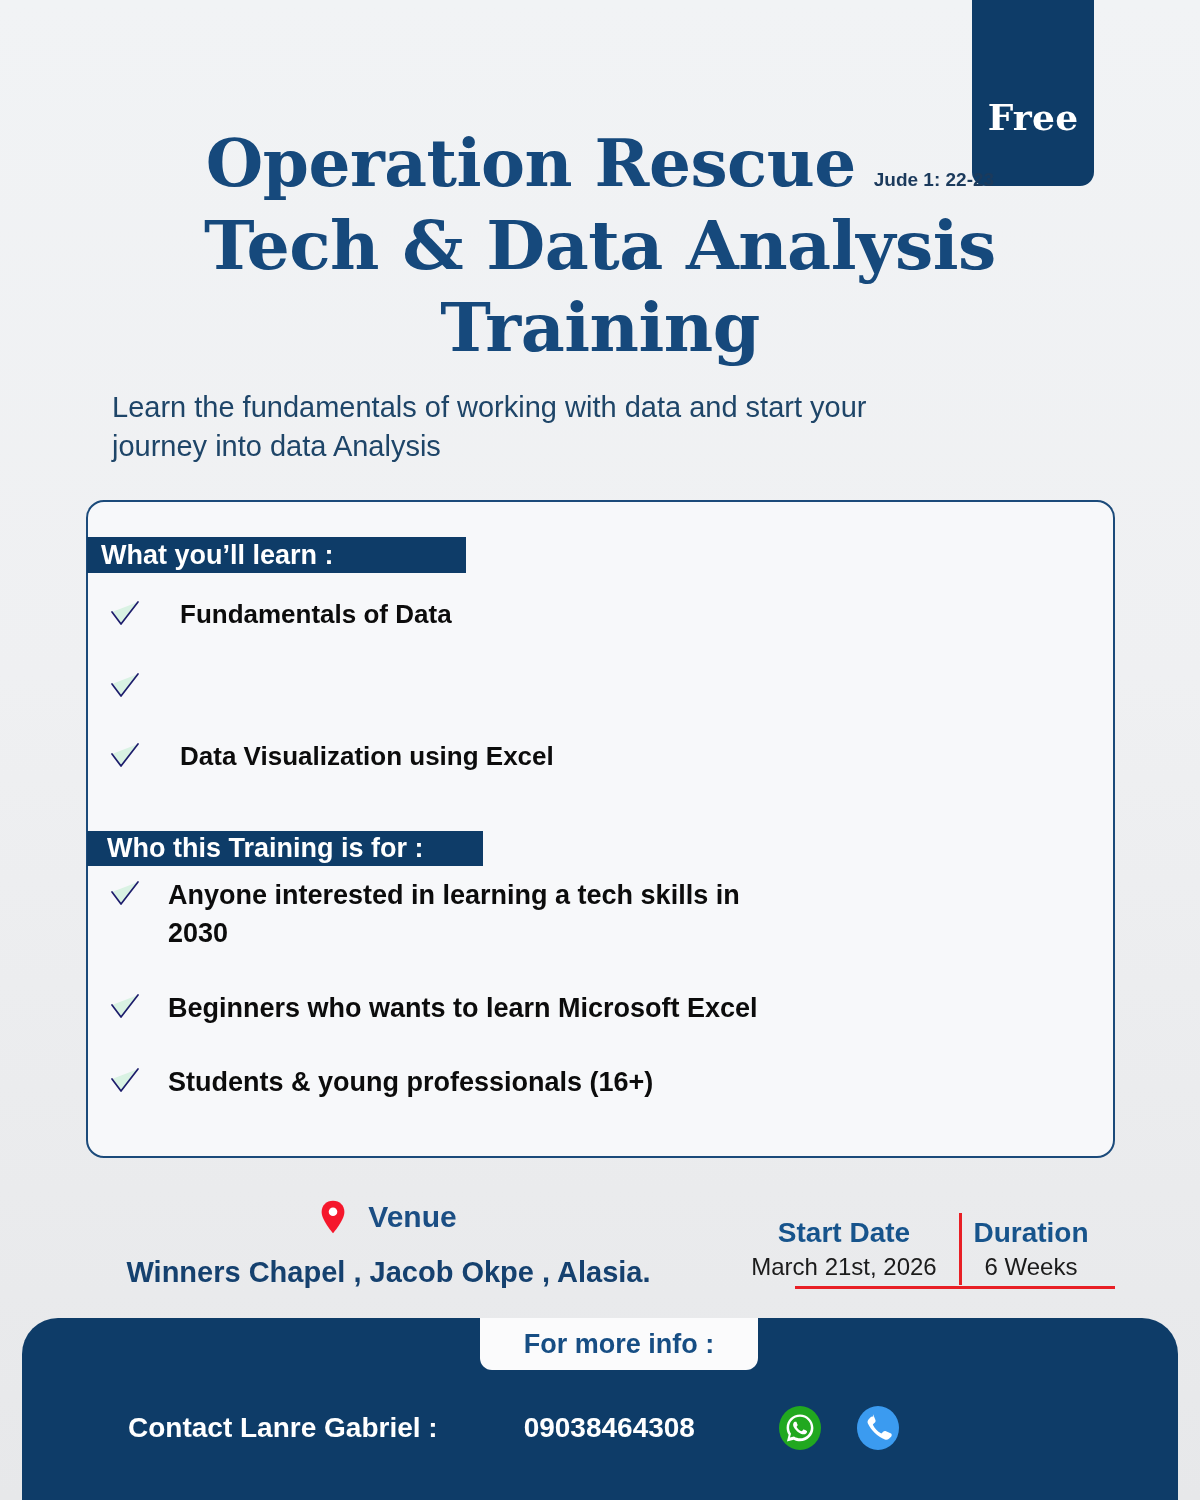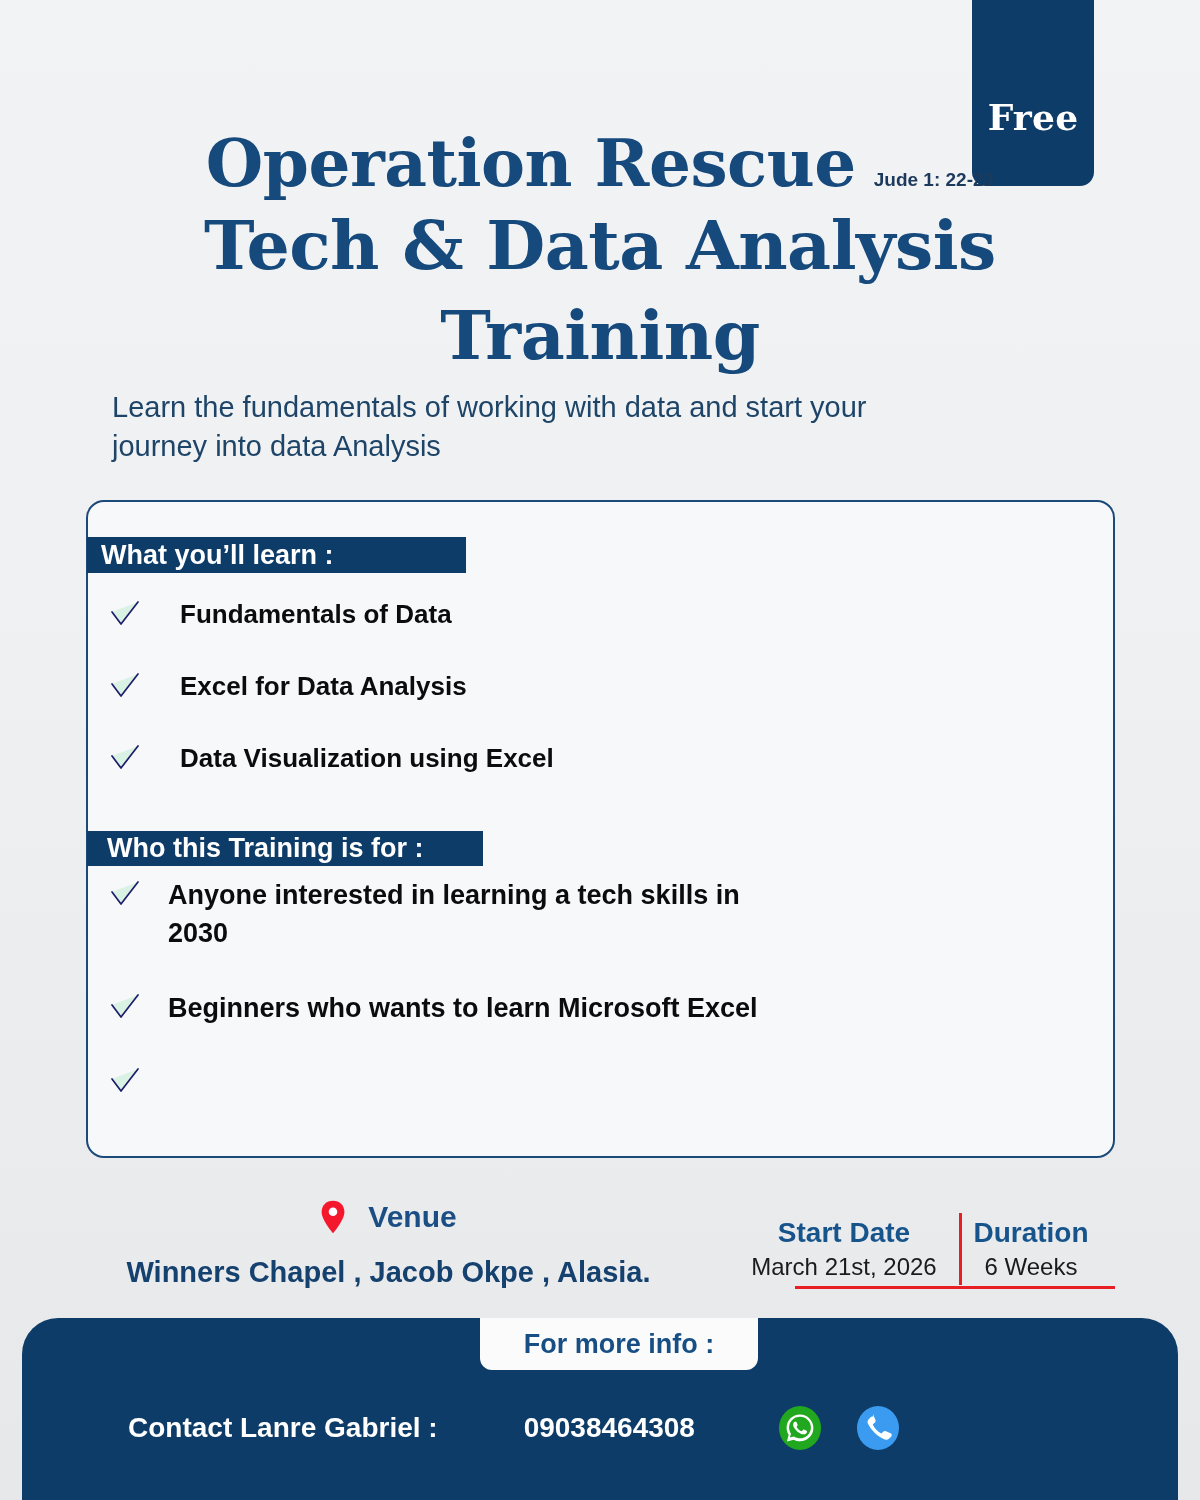--- a/index.html
+++ b/index.html
@@ -60,21 +60,21 @@
   .title-main.l3{ font-size:68px; }
   .verse{
     font-family:"Liberation Sans", sans-serif;
     font-weight:700;
     font-size:19px;
     color:#1B3A5C;
     margin-left:18px;
     white-space:nowrap;
   }
   .row2{ text-align:center; margin-top:14px; }
-  .row3{ text-align:center; margin-top:20px; }
+  .row3{ text-align:center; margin-top:12px; }
 
   .subtitle{
     position:absolute;
     left:112px; top:388px;
     width:790px;
     font-size:29px;
     line-height:1.33;
     color:#1E4568;
     font-weight:400;
   }
@@ -290,21 +290,20 @@
       </svg>
     </span>
     <span class="btext">Fundamentals of Data</span>
   </div>
   <div class="bullet">
     <span class="chk">
       <svg viewBox="0 0 34 34" width="34" height="34">
         <path d="M4 15 L13 27 L30 5" fill="#D9F2E3" stroke="#1C1C6B" stroke-width="1.7" stroke-linejoin="round" stroke-linecap="round"></path>
       </svg>
     </span>
-    <span class="btext">Excel for Data Analysis</span>
   </div>
   <div class="bullet">
     <span class="chk">
       <svg viewBox="0 0 34 34" width="34" height="34">
         <path d="M4 15 L13 27 L30 5" fill="#D9F2E3" stroke="#1C1C6B" stroke-width="1.7" stroke-linejoin="round" stroke-linecap="round"></path>
       </svg>
     </span>
     <span class="btext">Data Visualization using Excel</span>
   </div>
 </div>
@@ -329,20 +328,21 @@
       </svg>
     </span>
     <span class="btext" style="max-width:640px">Beginners who wants to learn Microsoft Excel</span>
   </div>
   <div class="bullet">
     <span class="chk">
       <svg viewBox="0 0 34 34" width="34" height="34">
         <path d="M4 15 L13 27 L30 5" fill="#D9F2E3" stroke="#1C1C6B" stroke-width="1.7" stroke-linejoin="round" stroke-linecap="round"></path>
       </svg>
     </span>
+    <span class="btext">Students &amp; young professionals (16+)</span>
   </div>
 </div>
 
 <div class="venue-block">
   <div class="venue-top">
     <span class="pin">
       <svg viewBox="0 0 26 34" width="26" height="34">
         <path d="M13 0.8 C6.3 0.8 1.6 5.6 1.6 12 C1.6 20.3 13 33.2 13 33.2 C13 33.2 24.4 20.3 24.4 12 C24.4 5.6 19.7 0.8 13 0.8 Z" fill="#F5172C"></path>
         <circle cx="13" cy="11.8" r="4.3" fill="#FFFFFF"></circle>
       </svg>

